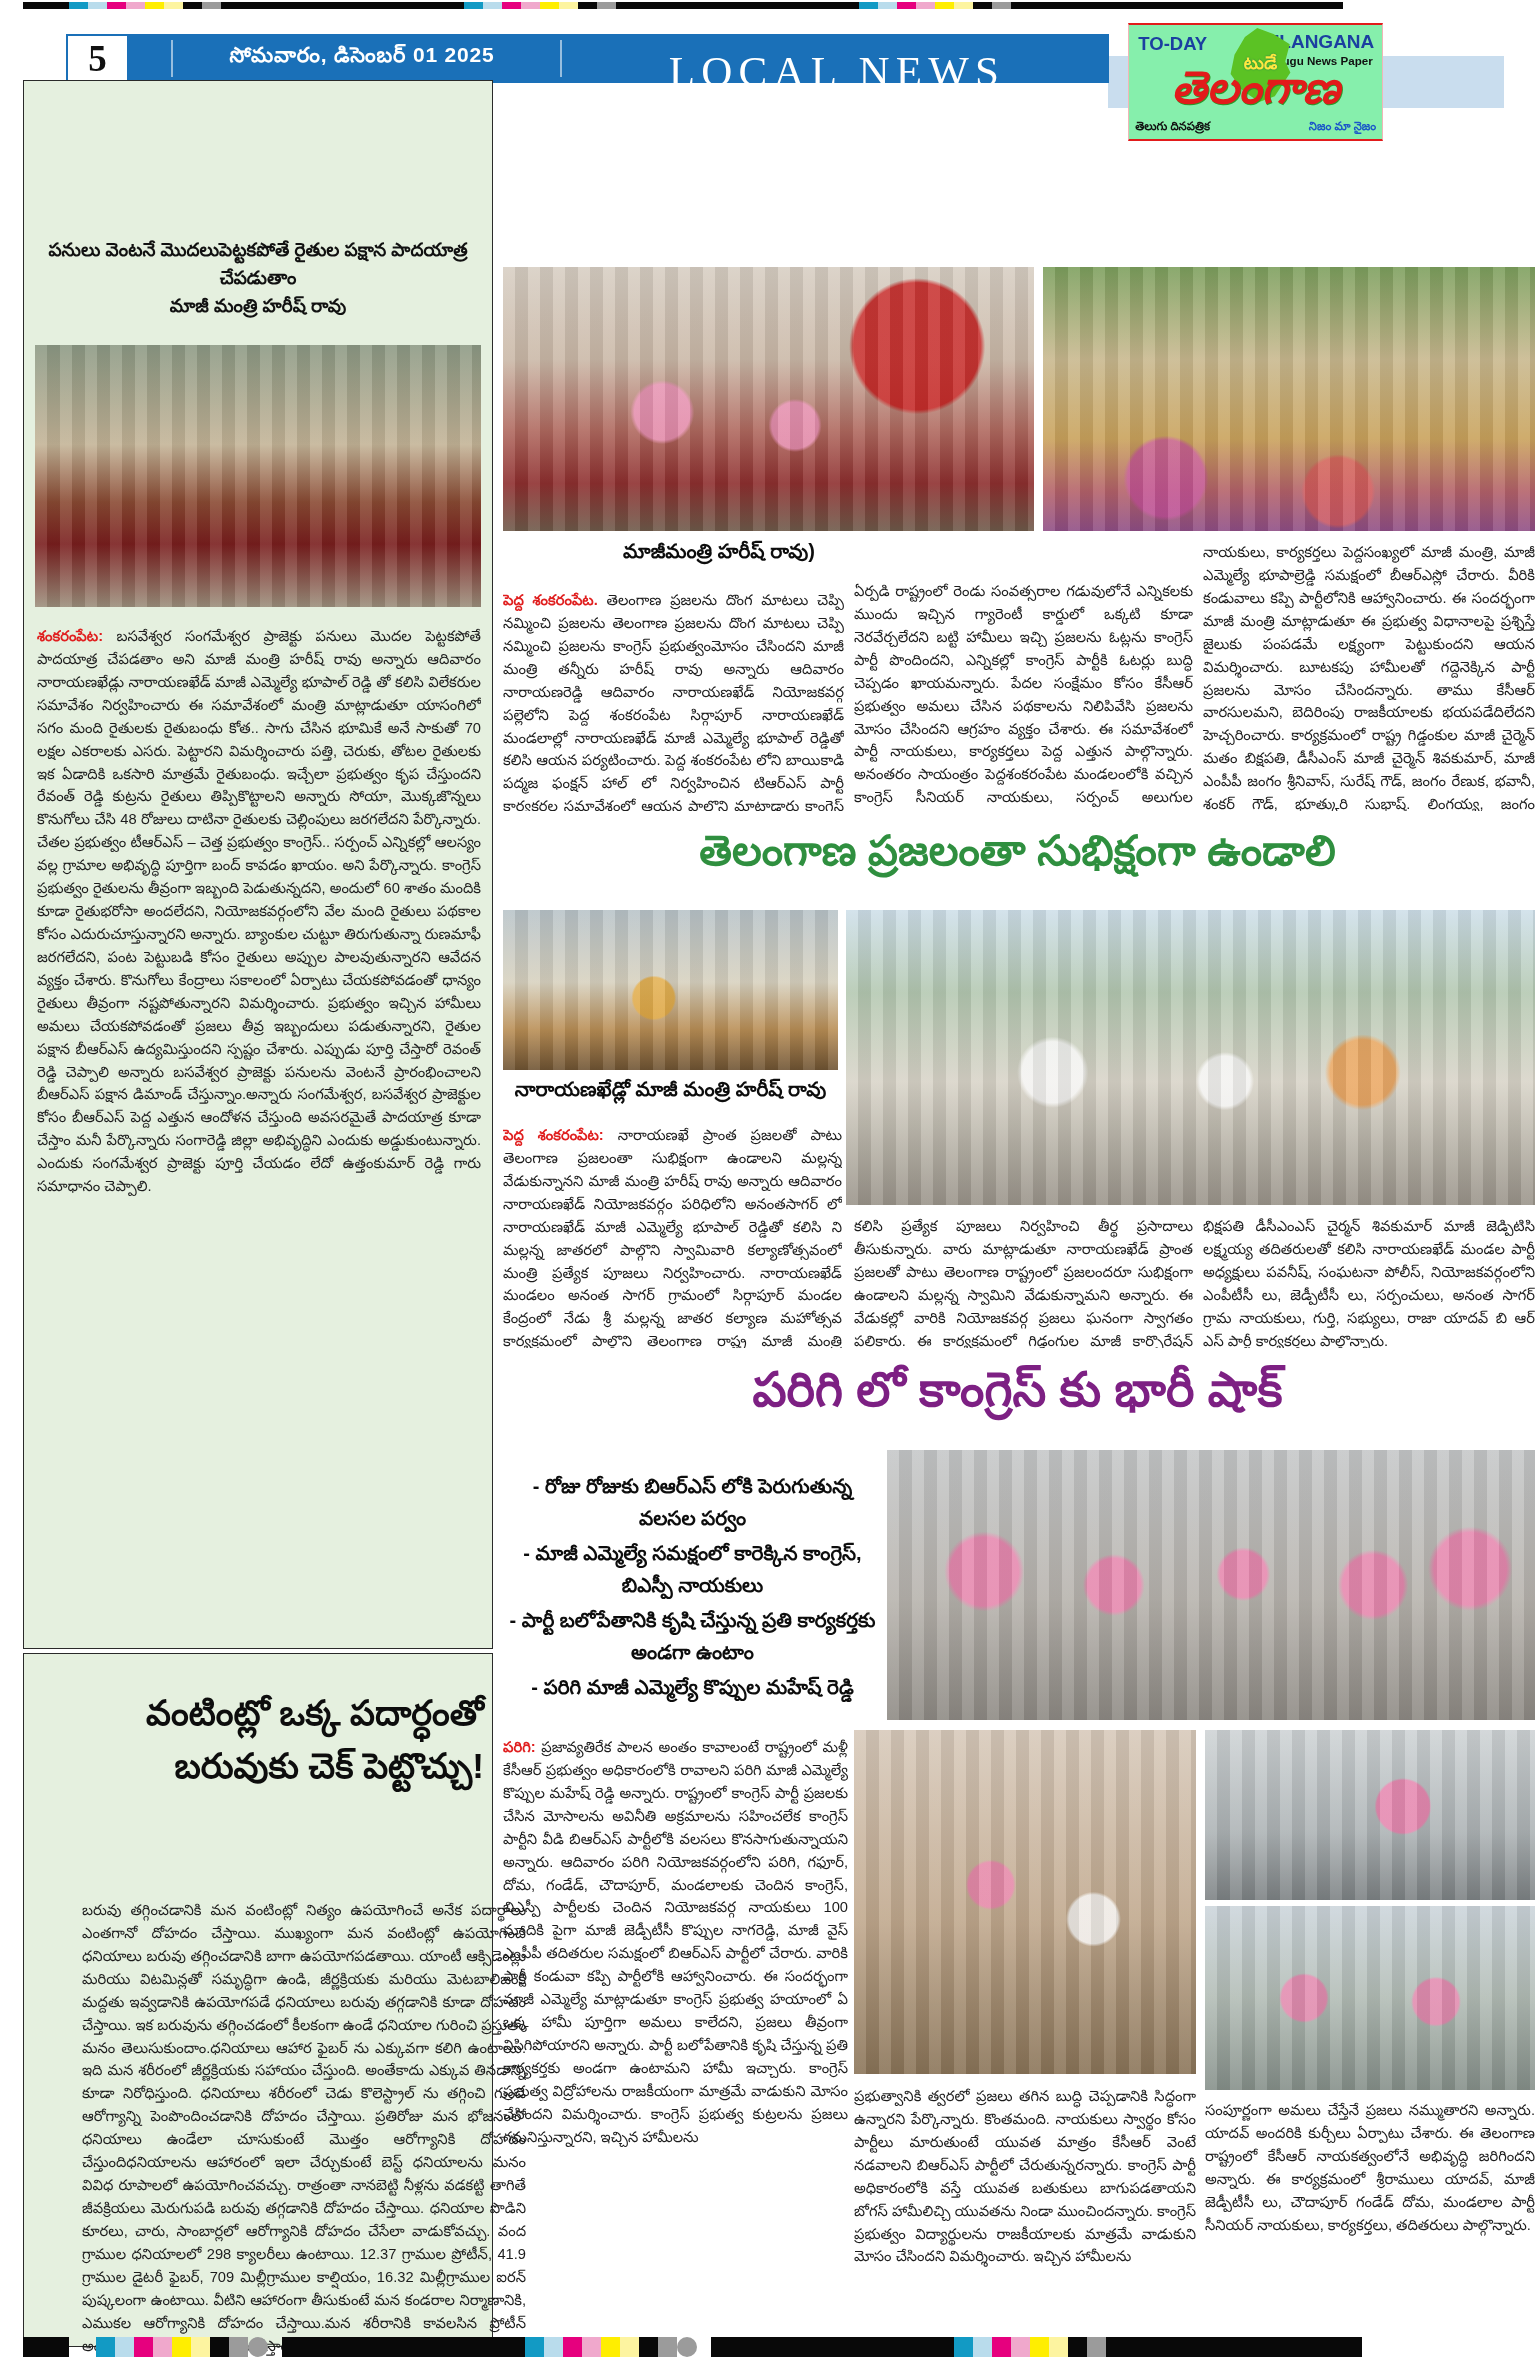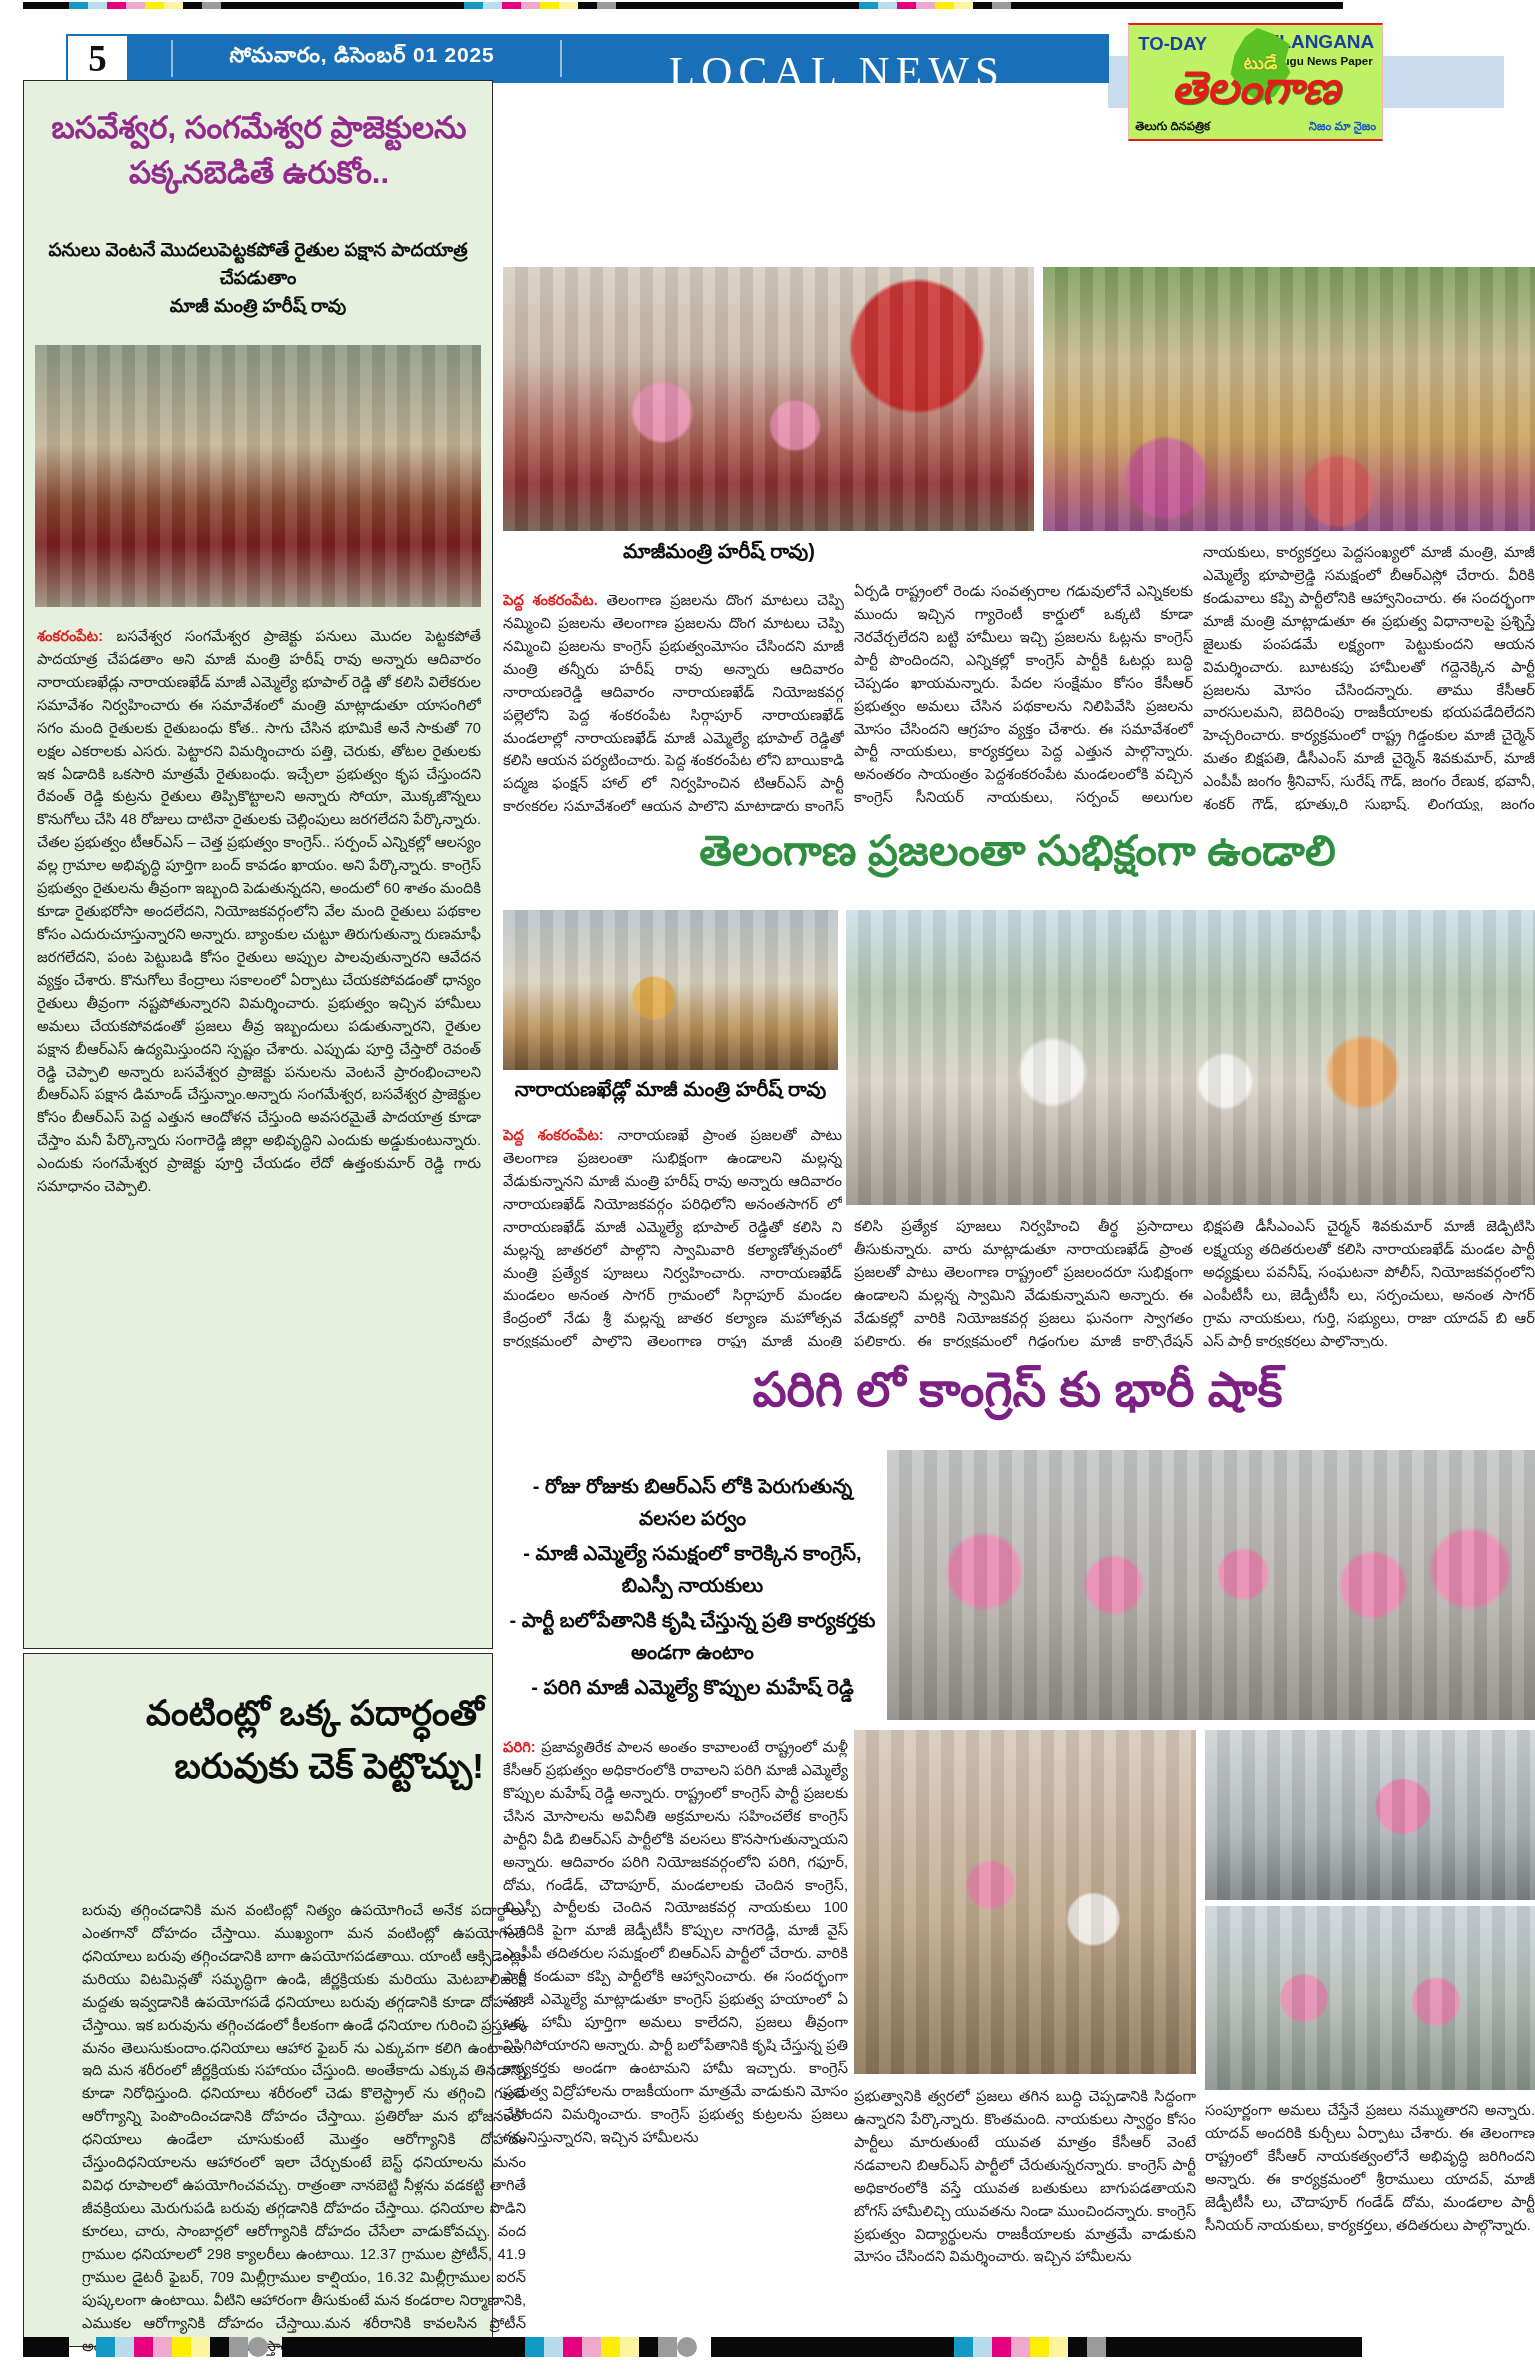--- a/index.html
+++ b/index.html
@@ -19,21 +19,21 @@
   .pagenum{position:absolute;left:68px;top:36px;width:59px;height:45px;background:#ffffff;
            display:flex;align-items:center;justify-content:center;
            font-family:"Liberation Serif","DejaVu Serif",serif;font-weight:bold;font-size:37px;color:#111;}
   .hsep{position:absolute;top:40px;width:1.5px;height:37px;background:rgba(255,255,255,.55);}
   .hdate{position:absolute;left:177px;top:43px;width:370px;text-align:center;color:#fff;
          font-weight:bold;font-size:21px;letter-spacing:0.8px;}
   .htitle{position:absolute;left:571px;top:47px;width:532px;text-align:center;color:#fff;
           font-family:"Liberation Serif","DejaVu Serif",serif;font-size:43px;letter-spacing:6.2px;}
   .blueband{position:absolute;left:1108px;top:56px;width:396px;height:52px;background:#c9ddee;}
   
-  .logo{position:absolute;left:1128px;top:23px;width:253px;height:114px;background:#bef264;
+  .logo{position:absolute;left:1128px;top:23px;width:253px;height:114px;background:#86efac;
         border-top:2.3px solid #e21b1b;border-bottom:2.3px solid #e21b1b;
         border-left:0.8px solid #f0b6b6;border-right:0.8px solid #f0b6b6;overflow:hidden;}
   .logo .today{position:absolute;left:9.3px;top:7.7px;font-weight:bold;font-size:18.5px;color:#1b3fa0;}
   .logo .nameen{position:absolute;right:7.7px;top:6.2px;font-weight:bold;font-size:19px;color:#1b3fa0;}
   .logo .tagline{position:absolute;right:9.3px;top:29px;font-weight:bold;font-size:11.6px;color:#111;}
   .logo .map{position:absolute;left:99px;top:3.1px;width:65px;height:74px;background:#5bc224;
              clip-path:polygon(45% 0,70% 8%,95% 22%,88% 45%,96% 60%,72% 92%,48% 100%,22% 84%,4% 62%,10% 36%,26% 12%);
              display:flex;align-items:center;justify-content:center;}
   .logo .map span{color:#ffe93d;font-weight:bold;font-size:18px;text-shadow:0 0 1.5px #066;}
   .logo .script{position:absolute;left:6.2px;top:40px;width:241px;text-align:center;color:#e21b1b;
@@ -158,21 +158,20 @@
       <span>టుడే</span>
     </div>
     <div class="script">తెలంగాణ</div>
     <div class="foot">
       <span class="fl">తెలుగు దినపత్రిక</span>
       <span class="fr">నిజం మా నైజం</span>
     </div>
   </div>
 
   <div class="gbox gbox1"></div>
-  <div class="lheadline">బసవేశ్వర, సంగమేశ్వర ప్రాజెక్టులను పక్కనబెడితే ఉరుకోం..</div>
   <div class="ldeck">
     <div>పనులు వెంటనే మొదలుపెట్టకపోతే రైతుల పక్షాన పాదయాత్ర చేపడుతాం</div>
     <div>మాజీ మంత్రి హరీష్ రావు</div>
   </div>
   <div class="photo ph-press" style="left:35px;top:345px;width:446px;height:262px;"></div>
   <div class="btxt" style="left:37px;top:625px;width:444px;height:1012px;">
     <span class="dl">శంకరంపేట:</span>
     <span>బసవేశ్వర సంగమేశ్వర ప్రాజెక్టు పనులు మొదల పెట్టకపోతే పాదయాత్ర చేపడతాం అని మాజీ మంత్రి హరీష్ రావు అన్నారు ఆదివారం నారాయణఖేడ్లు నారాయణఖేడ్ మాజీ ఎమ్మెల్యే భూపాల్ రెడ్డి తో కలిసి విలేకరుల సమావేశం నిర్వహించారు ఈ సమావేశంలో మంత్రి మాట్లాడుతూ యాసంగిలో సగం మంది రైతులకు రైతుబంధు కోత.. సాగు చేసిన భూమికే అనే సాకుతో 70 లక్షల ఎకరాలకు ఎసరు. పెట్టారని విమర్శించారు పత్తి, చెరుకు, తోటల రైతులకు ఇక ఏడాదికి ఒకసారి మాత్రమే రైతుబంధు. ఇచ్చేలా ప్రభుత్వం కృప చేస్తుందని రేవంత్ రెడ్డి కుట్రను రైతులు తిప్పికొట్టాలని అన్నారు సోయా, మొక్కజొన్నలు కొనుగోలు చేసి 48 రోజులు దాటినా రైతులకు చెల్లింపులు జరగలేదని పేర్కొన్నారు. చేతల ప్రభుత్వం టీఆర్ఎస్ – చెత్త ప్రభుత్వం కాంగ్రెస్.. సర్పంచ్ ఎన్నికల్లో ఆలస్యం వల్ల గ్రామాల అభివృద్ధి పూర్తిగా బంద్ కావడం ఖాయం. అని పేర్కొన్నారు. కాంగ్రెస్ ప్రభుత్వం రైతులను తీవ్రంగా ఇబ్బంది పెడుతున్నదని, అందులో 60 శాతం మందికి కూడా రైతుభరోసా అందలేదని, నియోజకవర్గంలోని వేల మంది రైతులు పథకాల కోసం ఎదురుచూస్తున్నారని అన్నారు. బ్యాంకుల చుట్టూ తిరుగుతున్నా రుణమాఫీ జరగలేదని, పంట పెట్టుబడి కోసం రైతులు అప్పుల పాలవుతున్నారని ఆవేదన వ్యక్తం చేశారు. కొనుగోలు కేంద్రాలు సకాలంలో ఏర్పాటు చేయకపోవడంతో ధాన్యం రైతులు తీవ్రంగా నష్టపోతున్నారని విమర్శించారు. ప్రభుత్వం ఇచ్చిన హామీలు అమలు చేయకపోవడంతో ప్రజలు తీవ్ర ఇబ్బందులు పడుతున్నారని, రైతుల పక్షాన బీఆర్ఎస్ ఉద్యమిస్తుందని స్పష్టం చేశారు. ఎప్పుడు పూర్తి చేస్తారో రెవంత్ రెడ్డి చెప్పాలి అన్నారు బసవేశ్వర ప్రాజెక్టు పనులను వెంటనే ప్రారంభించాలని బీఆర్ఎస్ పక్షాన డిమాండ్ చేస్తున్నాం.అన్నారు సంగమేశ్వర, బసవేశ్వర ప్రాజెక్టుల కోసం బీఆర్ఎస్ పెద్ద ఎత్తున ఆందోళన చేస్తుంది అవసరమైతే పాదయాత్ర కూడా చేస్తాం మనీ పేర్కొన్నారు సంగారెడ్డి జిల్లా అభివృద్ధిని ఎందుకు అడ్డుకుంటున్నారు. ఎందుకు సంగమేశ్వర ప్రాజెక్టు పూర్తి చేయడం లేదో ఉత్తంకుమార్ రెడ్డి గారు సమాధానం చెప్పాలి.</span>
   </div>
 

